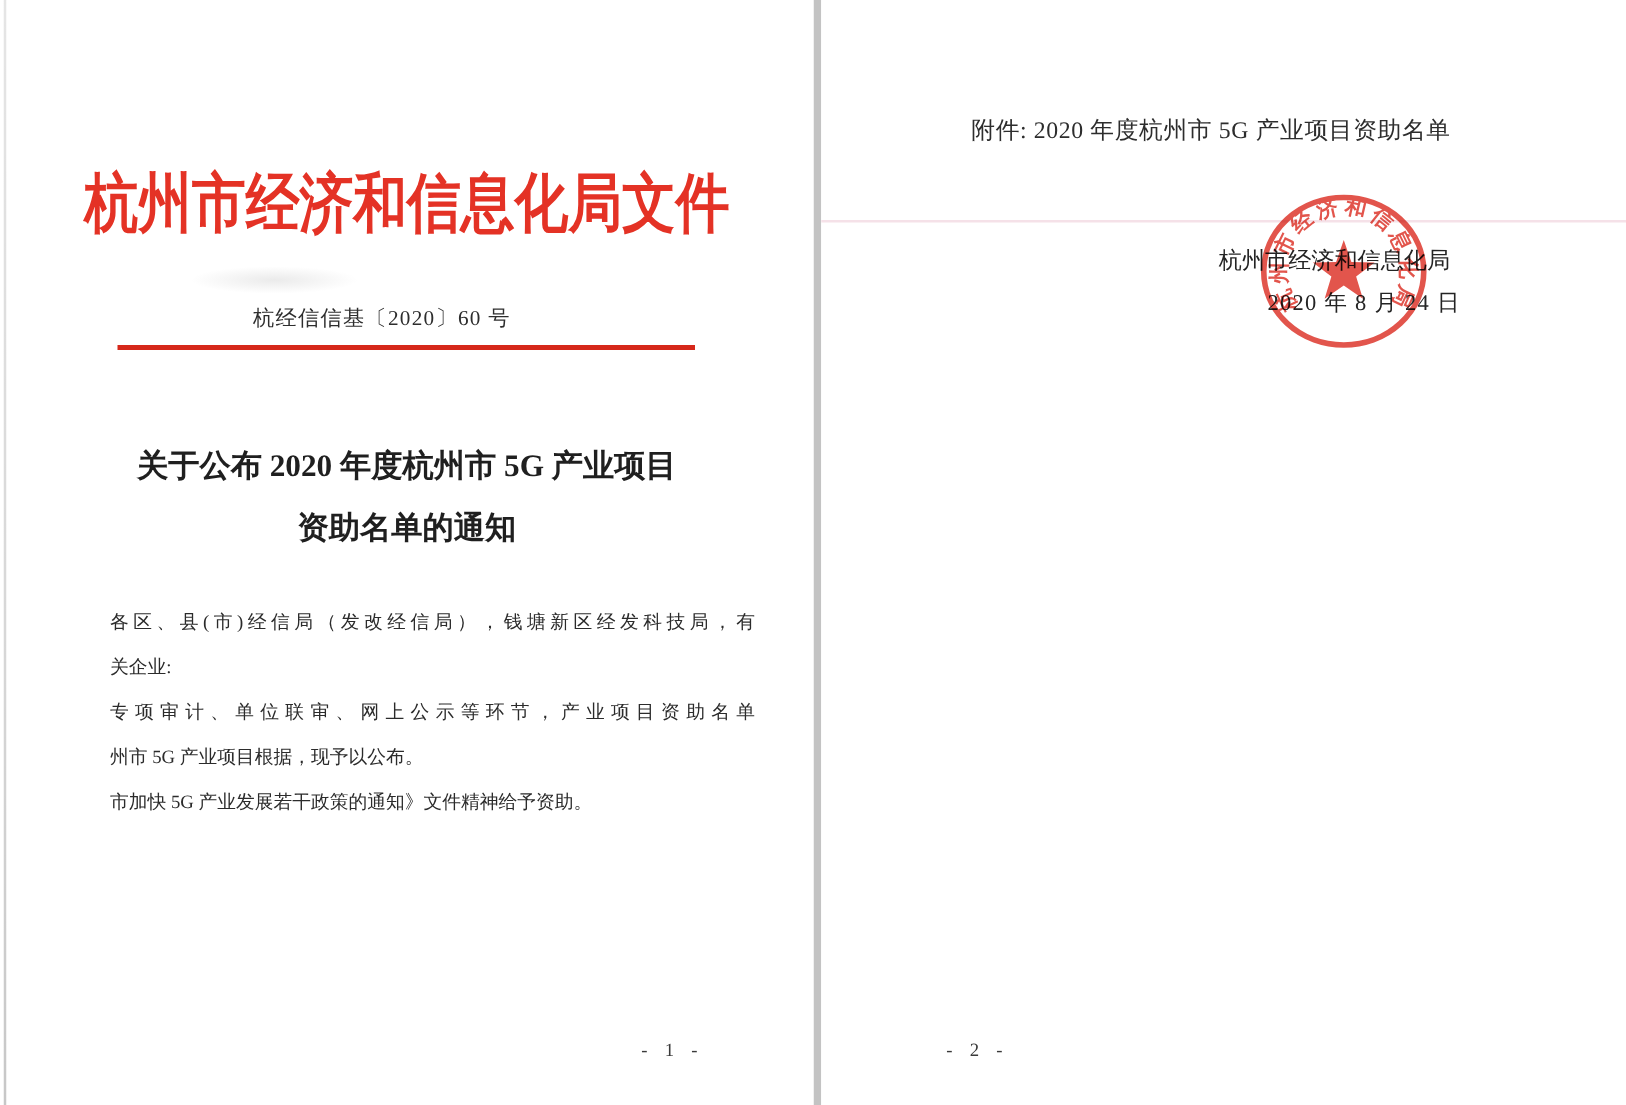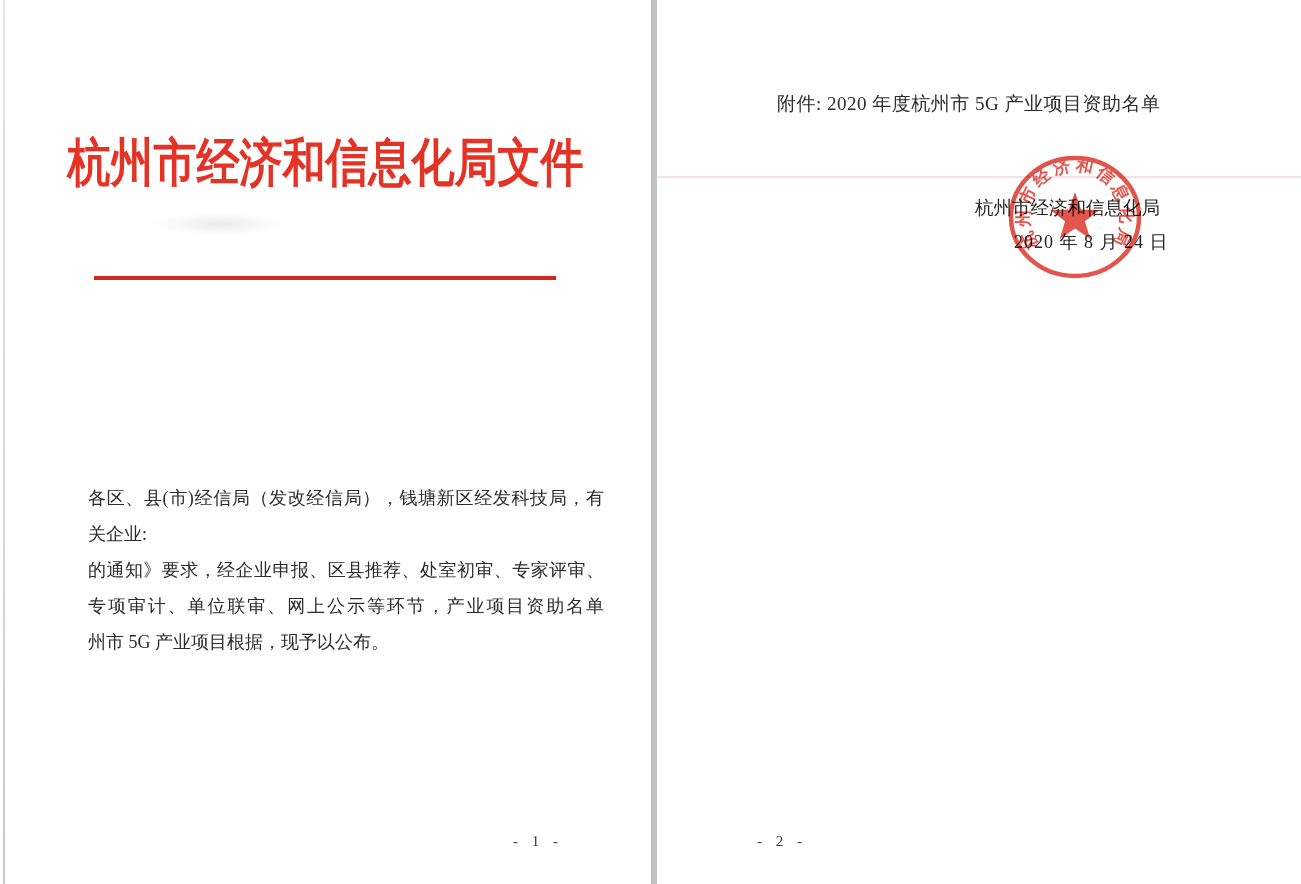--- a/index.html
+++ b/index.html
@@ -31,21 +31,21 @@
     font-size:43px;font-weight:bold;color:var(--header-red);letter-spacing:0px;
     transform:scaleY(1.2);transform-origin:center top;white-space:nowrap;}
   .doc-number{position:absolute;left:0;top:243px;width:611px;text-align:center;
     font-size:17px;letter-spacing:1px;color:#2d2d2d;}
   .red-rule{position:absolute;left:94px;top:276px;width:462px;height:4px;background:var(--rule-red);}
   .notice-title{position:absolute;left:0;top:349px;width:651px;text-align:center;
     font-size:25px;font-weight:bold;color:#1f1f1f;line-height:49px;}
   .notice-title span{display:block;}
 
   .body-text{position:absolute;left:88px;top:480px;width:516px;
-    font-size:18px;line-height:36px;color:#2b2b2b;}
+    font-size:15px;line-height:36px;color:#2b2b2b;}
   .body-text p{margin:0;}
   .fill{text-align:justify;text-align-last:justify;text-justify:inter-character;}
   .last{text-align:left;}
   .ind{text-indent:37px;}
 
   .page-num{position:absolute;top:833px;width:100px;text-align:center;
     font-size:15px;letter-spacing:5px;color:#3a3a3a;white-space:nowrap;}
   .page-num-1{left:488px;}
   .page-num-2{left:75px;}
 
@@ -63,30 +63,35 @@
 <body>
 
 <div class="canvas">
 
   <div class="page page-left">
     <div class="edge-line"></div>
     <div class="smudge"></div>
 
     <h1 class="agency-header">杭州市经济和信息化局文件</h1>
 
+    <div class="doc-number">杭经信信基〔2020〕60 号</div>
 
     <div class="red-rule"></div>
 
+    <h2 class="notice-title">
+      <span>关于公布 2020 年度杭州市 5G 产业项目</span>
+      <span>资助名单的通知</span>
+    </h2>
 
     <div class="body-text">
       <p class="fill">各区、县(市)经信局（发改经信局），钱塘新区经发科技局，有</p>
       <p class="last">关企业:</p>
-      <p class="fill">的通知》要求，经企业申报、区县推荐、处室初审、专家评审、</p>
       <p class="fill">专项审计、单位联审、网上公示等环节，产业项目资助名单</p>
       <p class="last">州市 5G 产业项目根据，现予以公布。</p>
+      <p class="last">市加快 5G 产业发展若干政策的通知》文件精神给予资助。</p>
     </div>
 
     <div class="page-num page-num-1">- 1 -</div>
   </div>
 
   <div class="divider"></div>
 
   <div class="page page-right">
     <div class="pink-line"></div>
 

